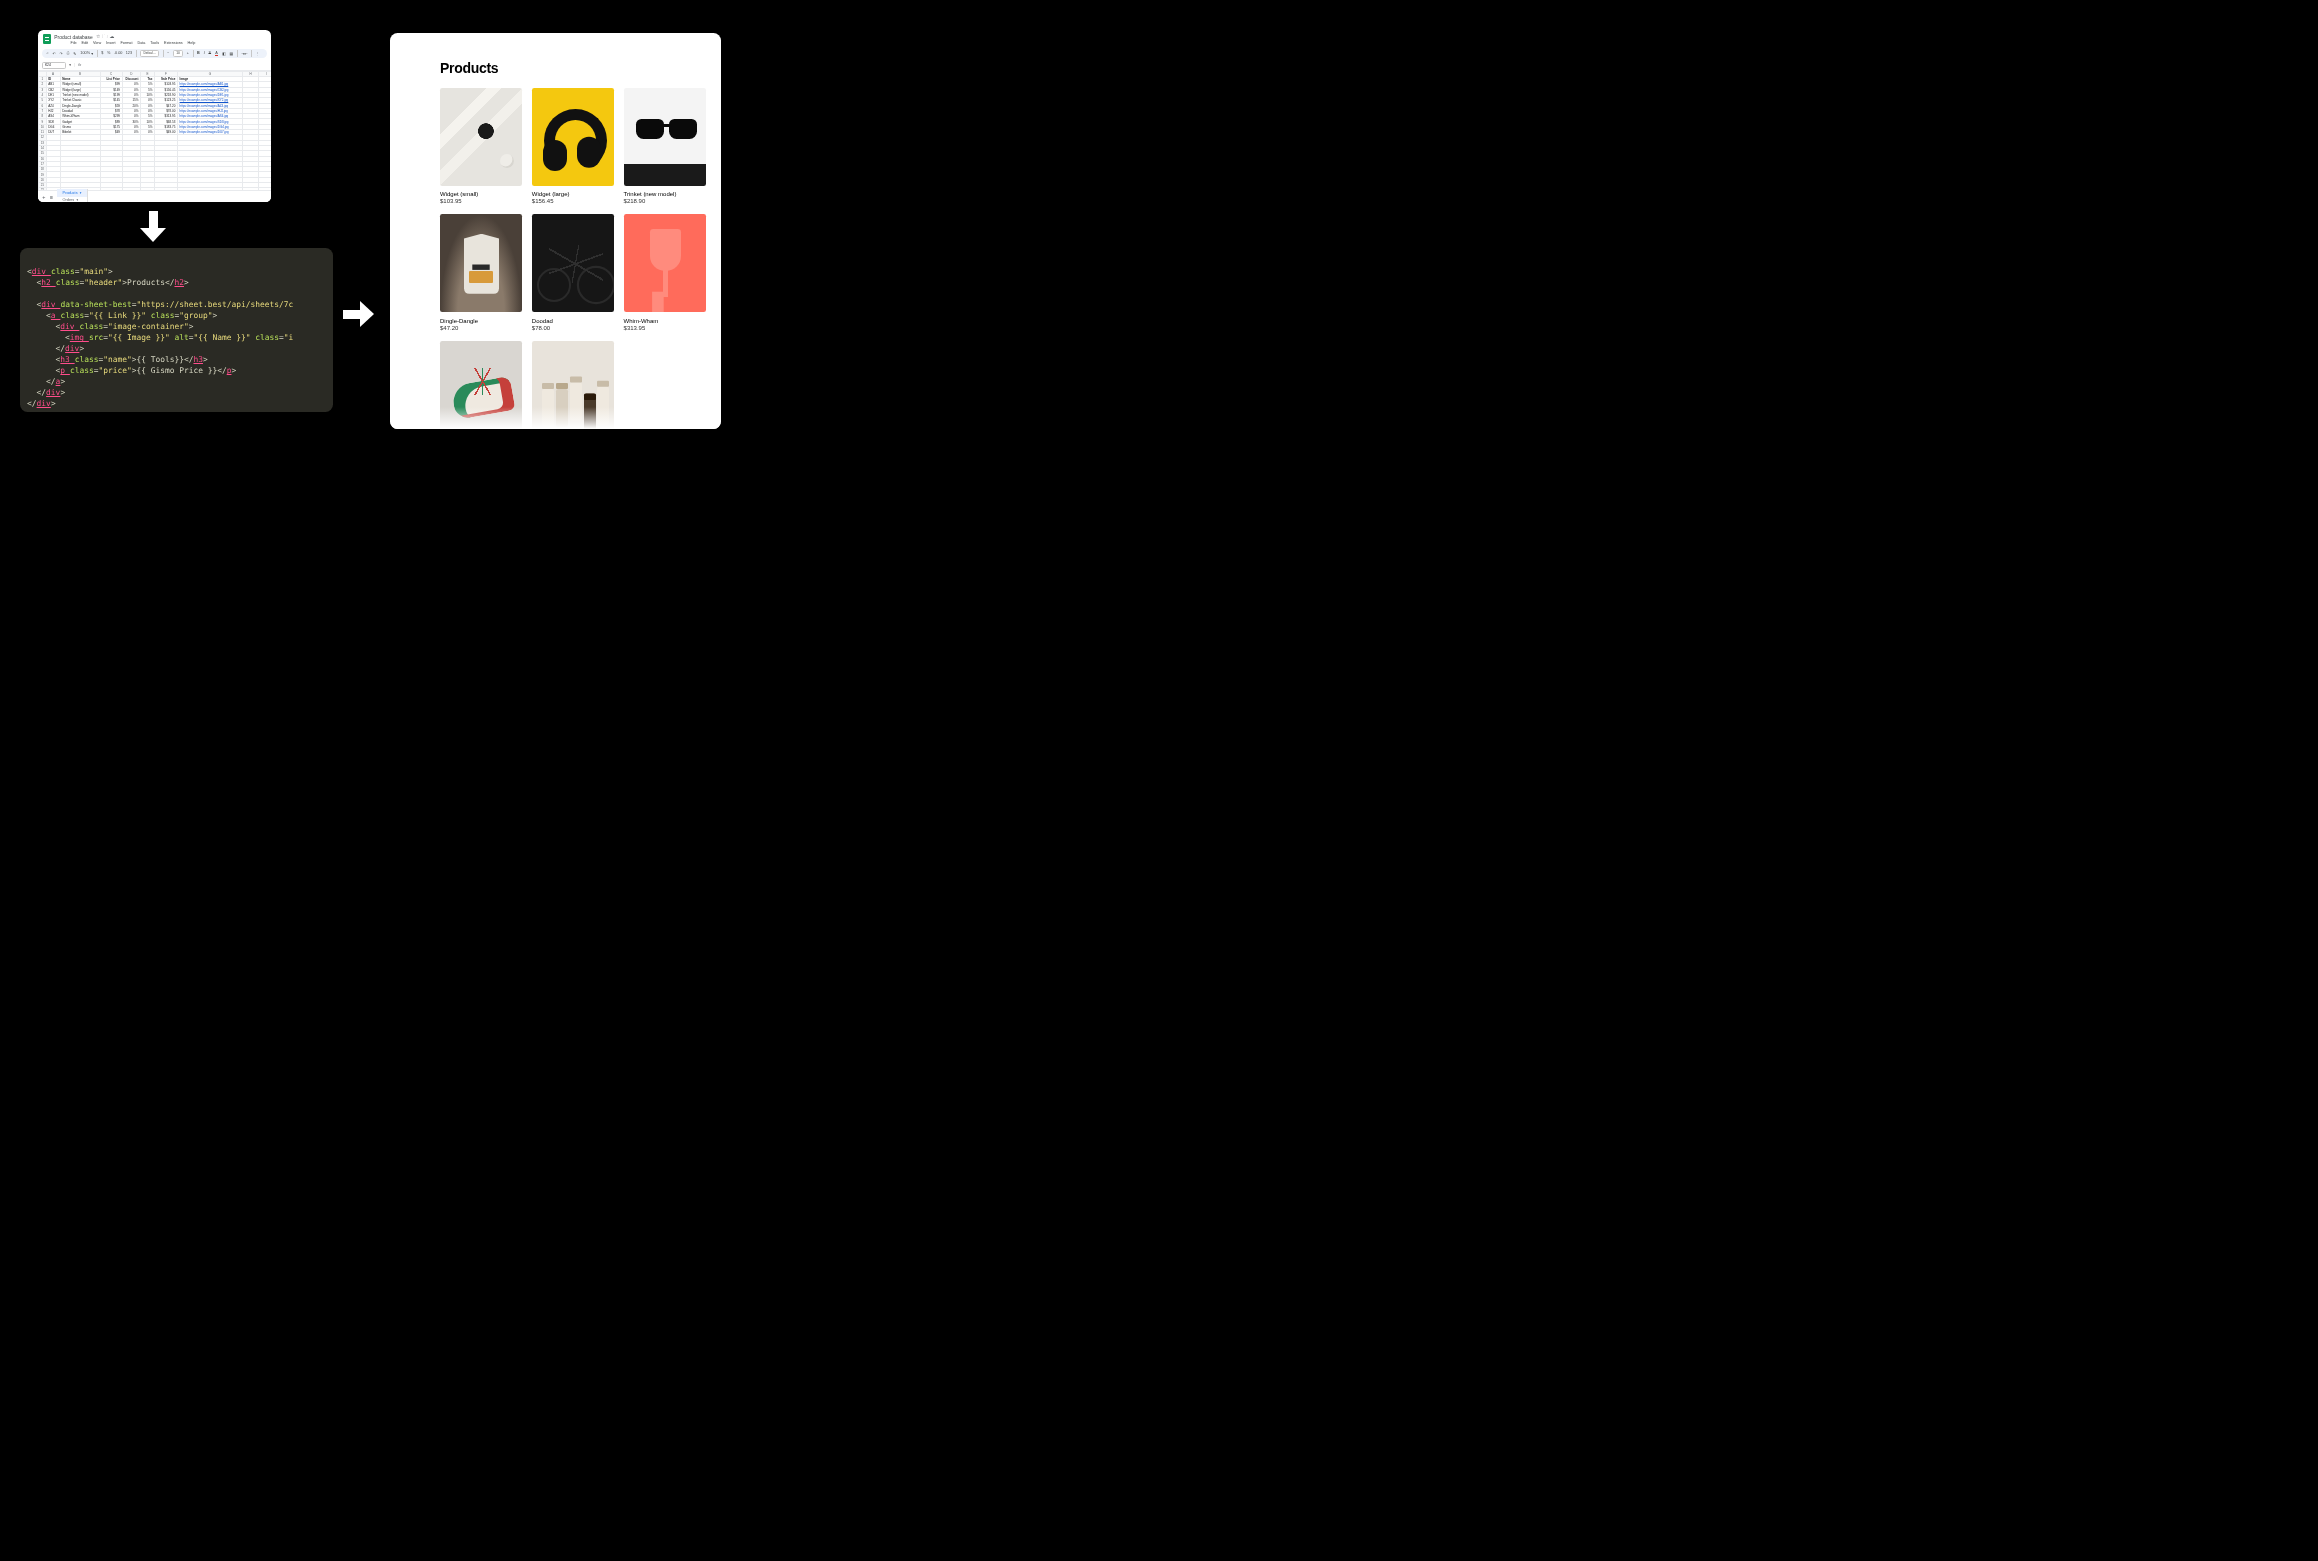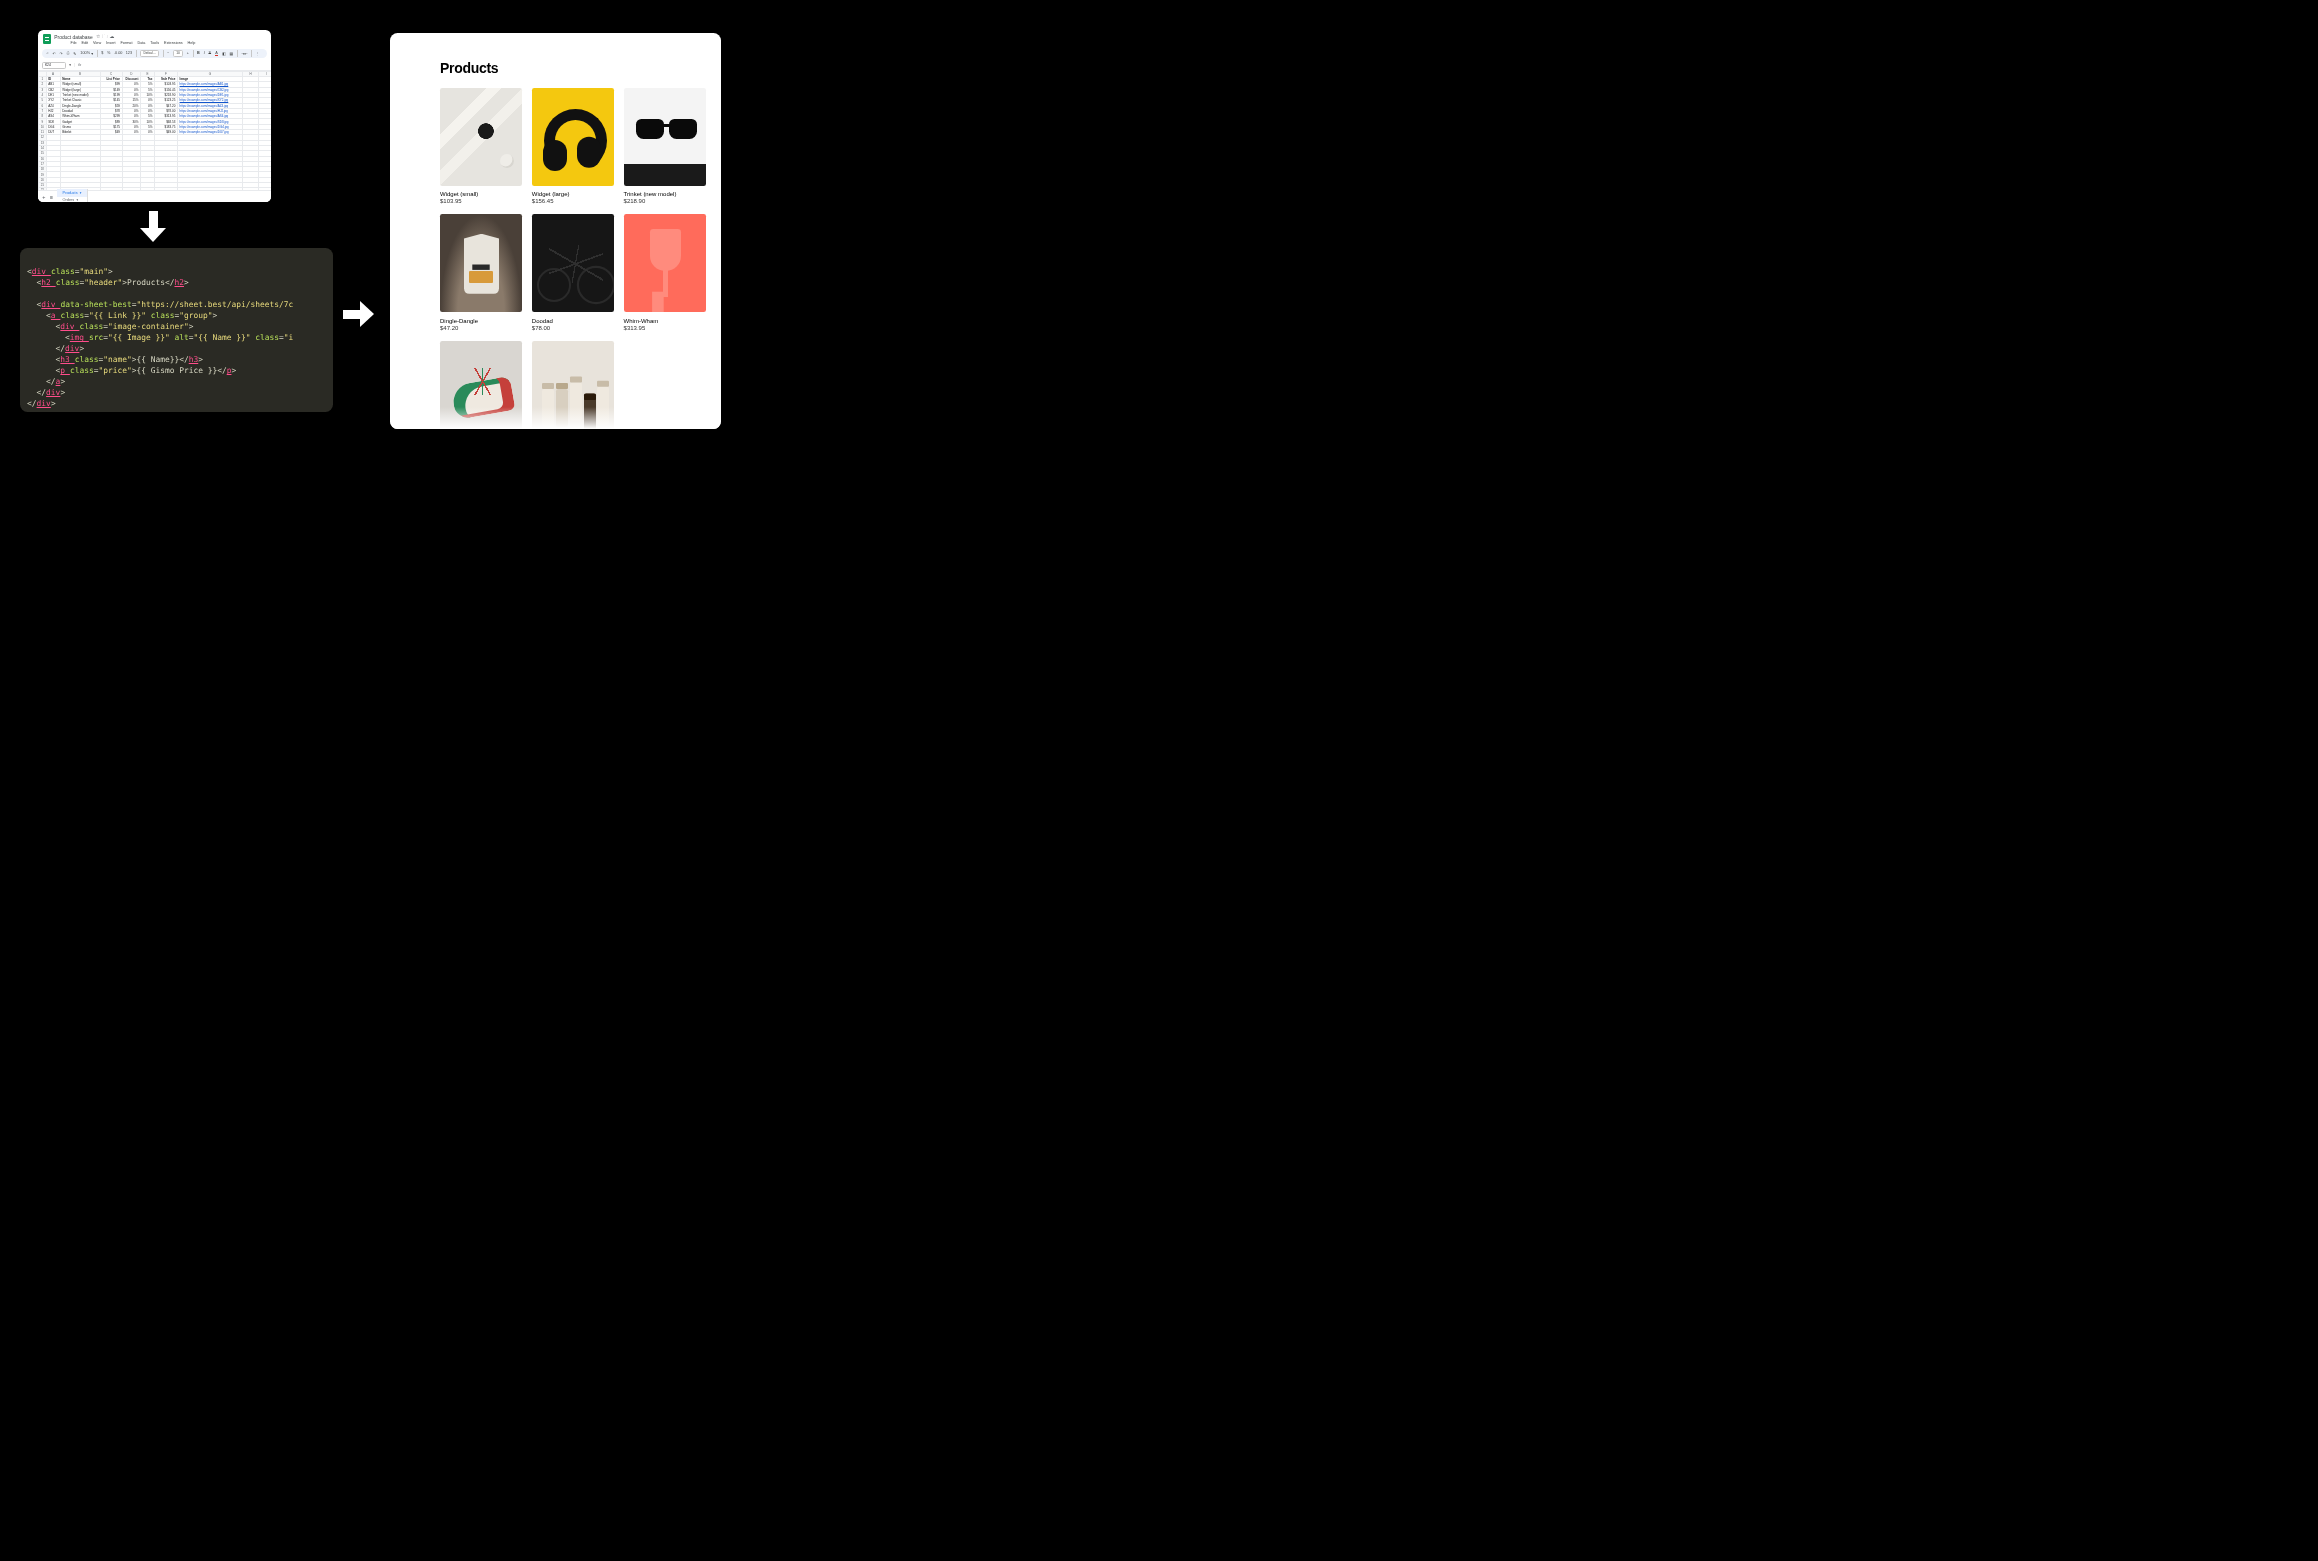--- a/index.html
+++ b/index.html
@@ -520,21 +520,21 @@
 
   <div class="code-panel">
     <pre class="code" id="codeblock"><span class="t-punc">&lt;</span><span class="t-tag">div </span><span class="t-attr">class</span><span class="t-punc">=</span><span class="t-str">"main"</span><span class="t-punc">&gt;</span>
 <span class="t-punc">  &lt;</span><span class="t-tag">h2 </span><span class="t-attr">class</span><span class="t-punc">=</span><span class="t-str">"header"</span><span class="t-punc">&gt;</span><span class="t-text">Products</span><span class="t-punc">&lt;/</span><span class="t-tag">h2</span><span class="t-punc">&gt;</span>
 <span class="t-text"></span>
 <span class="t-punc">  &lt;</span><span class="t-tag">div </span><span class="t-attr">data-sheet-best</span><span class="t-punc">=</span><span class="t-str">"https://sheet.best/api/sheets/7c</span>
 <span class="t-punc">    &lt;</span><span class="t-tag">a </span><span class="t-attr">class</span><span class="t-punc">=</span><span class="t-str">"{{ Link }}" </span><span class="t-attr">class</span><span class="t-punc">=</span><span class="t-str">"group"</span><span class="t-punc">&gt;</span>
 <span class="t-punc">      &lt;</span><span class="t-tag">div </span><span class="t-attr">class</span><span class="t-punc">=</span><span class="t-str">"image-container"</span><span class="t-punc">&gt;</span>
 <span class="t-punc">        &lt;</span><span class="t-tag">img </span><span class="t-attr">src</span><span class="t-punc">=</span><span class="t-str">"{{ Image }}" </span><span class="t-attr">alt</span><span class="t-punc">=</span><span class="t-str">"{{ Name }}" </span><span class="t-attr">class</span><span class="t-punc">=</span><span class="t-str">"i</span>
 <span class="t-punc">      &lt;/</span><span class="t-tag">div</span><span class="t-punc">&gt;</span>
-<span class="t-punc">      &lt;</span><span class="t-tag">h3 </span><span class="t-attr">class</span><span class="t-punc">=</span><span class="t-str">"name"</span><span class="t-punc">&gt;</span><span class="t-text">{{ Name}}</span><span class="t-punc">&lt;/</span><span class="t-tag">h3</span><span class="t-punc">&gt;</span>
+<span class="t-punc">      &lt;</span><span class="t-tag">h3 </span><span class="t-attr">class</span><span class="t-punc">=</span><span class="t-str">"name"</span><span class="t-punc">&gt;</span><span class="t-text">{{ Tools}}</span><span class="t-punc">&lt;/</span><span class="t-tag">h3</span><span class="t-punc">&gt;</span>
 <span class="t-punc">      &lt;</span><span class="t-tag">p </span><span class="t-attr">class</span><span class="t-punc">=</span><span class="t-str">"price"</span><span class="t-punc">&gt;</span><span class="t-text">{{ Gismo Price }}</span><span class="t-punc">&lt;/</span><span class="t-tag">p</span><span class="t-punc">&gt;</span>
 <span class="t-punc">    &lt;/</span><span class="t-tag">a</span><span class="t-punc">&gt;</span>
 <span class="t-punc">  &lt;/</span><span class="t-tag">div</span><span class="t-punc">&gt;</span>
 <span class="t-punc">&lt;/</span><span class="t-tag">div</span><span class="t-punc">&gt;</span>
 </pre>
   </div>
 
   <div class="render">
     <h2>Products</h2>
     <div class="prod-grid" id="prodgrid">

